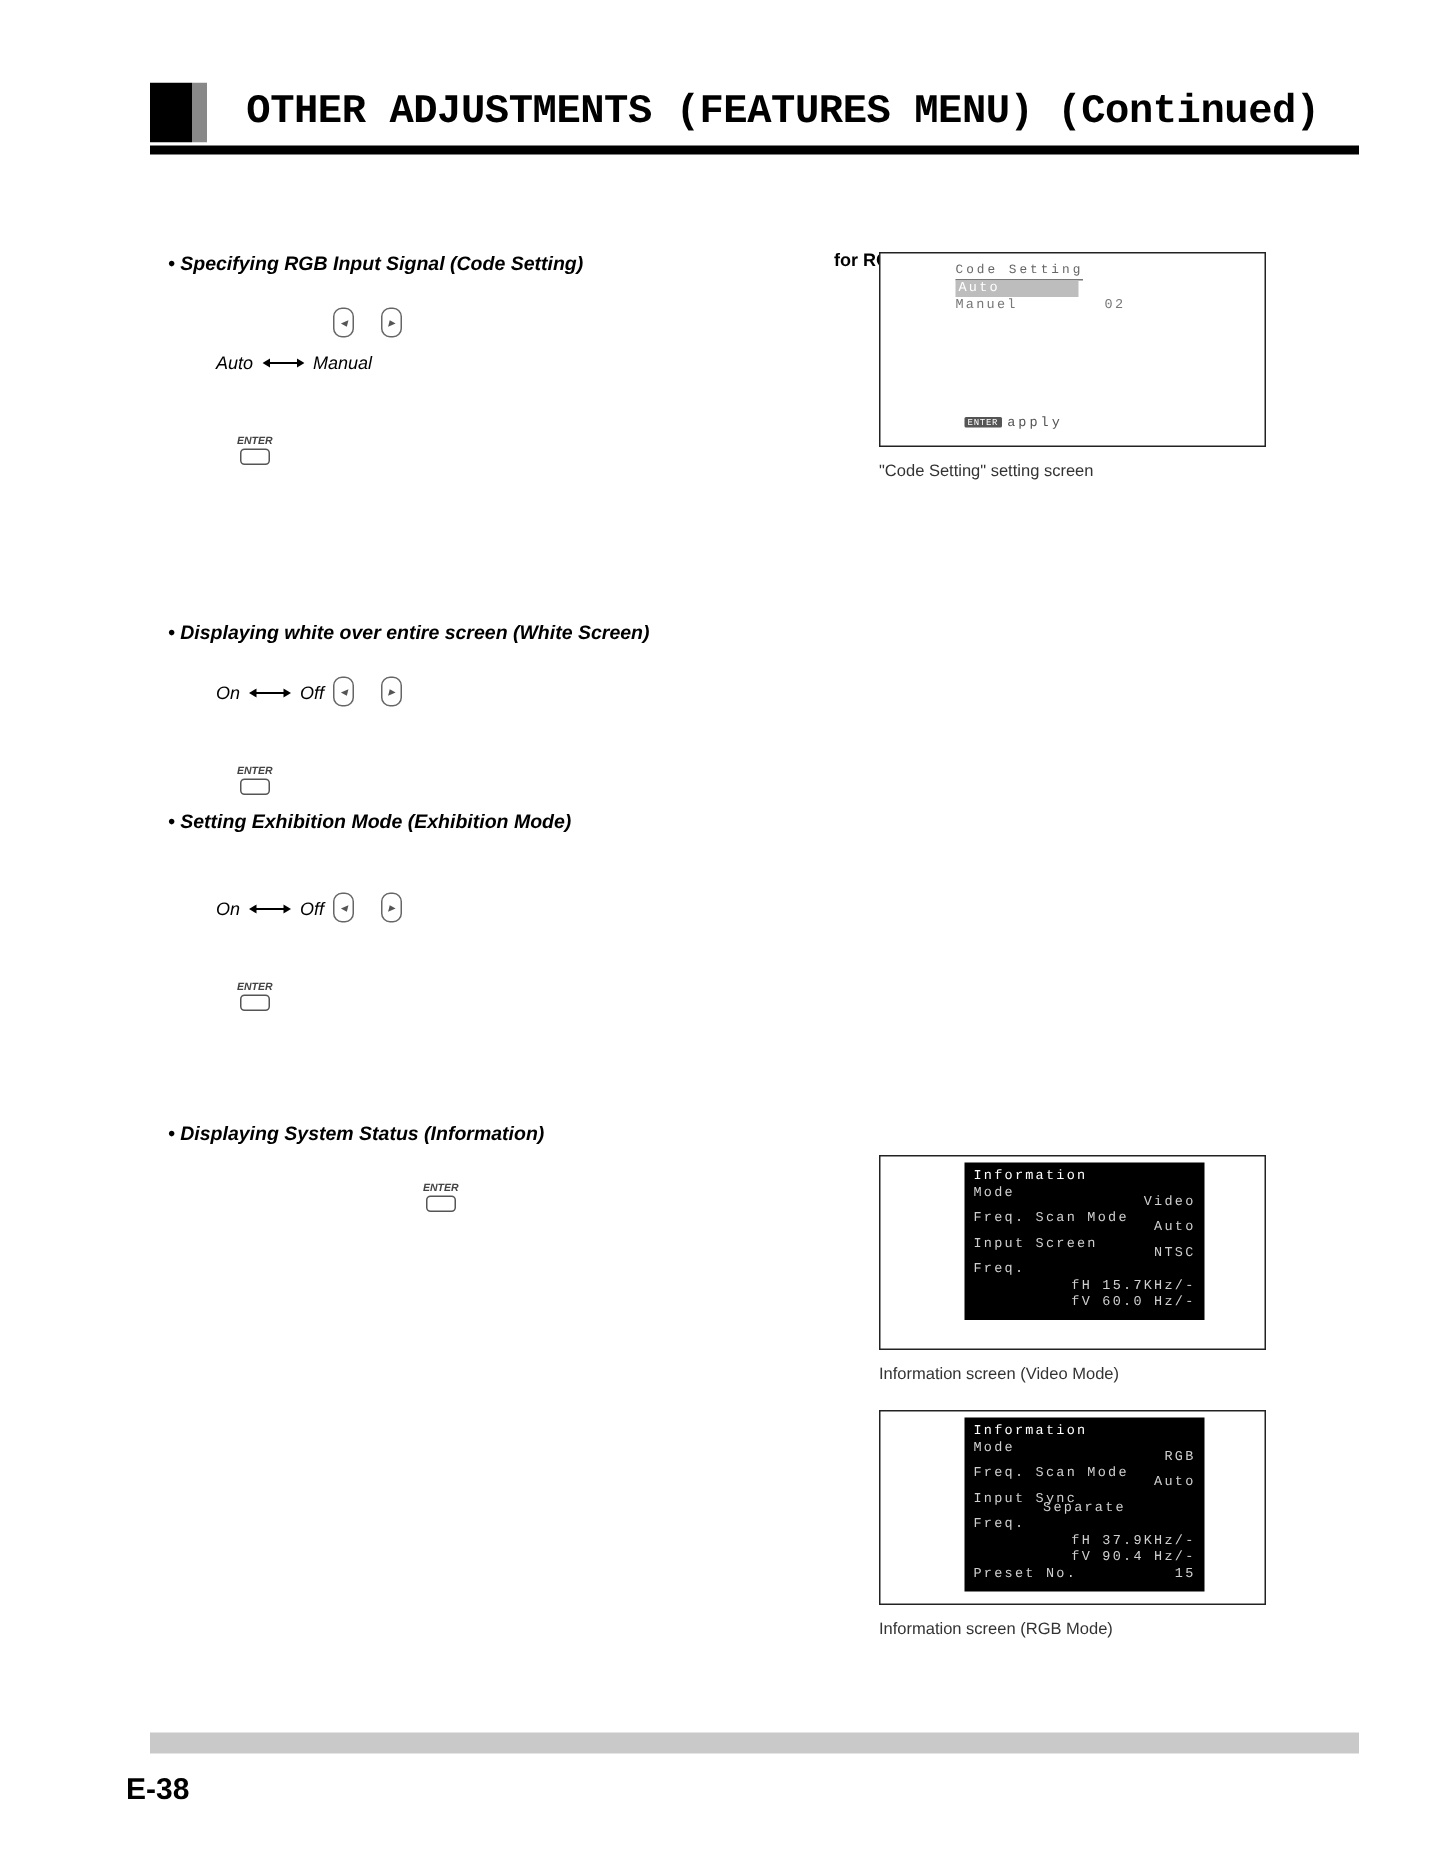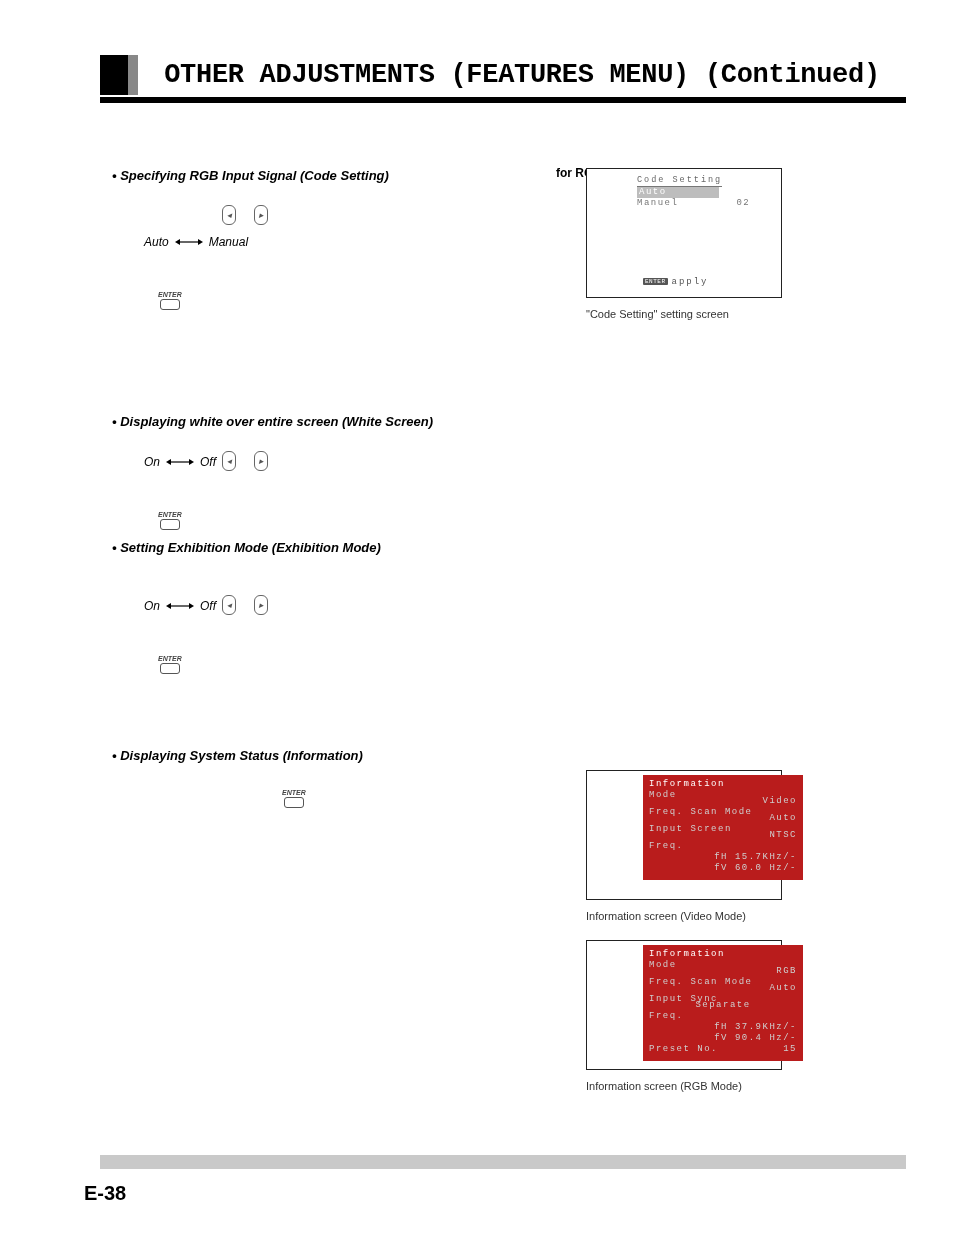--- a/index.html
+++ b/index.html
@@ -27,25 +27,25 @@
   .enter-btn.solo { margin-top: 18px; margin-left: 170px; }
 
   .arrow-btn { width: 14px; height: 20px; border: 1px solid #666; border-radius: 6px; display: inline-flex; align-items: center; justify-content: center; font-size: 9px; color: #555; background: #fff; }
   .dbl-arrow { width: 28px; height: 10px; display: inline-flex; align-items: center; justify-content: center; }
   .dbl-arrow svg { width: 28px; height: 10px; }
   .remote-btn { display: inline-flex; flex-direction: column; align-items: center; font-size: 7px; font-weight: bold; color: #444; }
   .remote-btn .cap { width: 20px; height: 11px; border: 1px solid #555; border-radius: 3px; margin-top: 1px; background: #fff; }
 
   
   .right-col { padding-left: 0; }
-  .screen { border: 1px solid #222; width: 196px; position: relative; background: #fff; padding-left: 28px; }
+  .screen { border: 1px solid #222; width: 258px; position: relative; background: #fff; padding-left: 28px; }
   .screen .osd { position: absolute; font-family: "Courier New", monospace; color: #cfcfcf; font-size: 9px; letter-spacing: 1.5px; line-height: 11px; }
   .screen .osd .nowrap { white-space: nowrap; }
   .screen .hl { background: #bdbdbd; color: #fff; display: inline-block; }
-  .screen .panel { background: #b91c1c; }
+  .screen .panel { background: #000000; }
   .caption { font-size: 11px; color: #333; margin-top: 10px; }
 
   .screen.code { height: 130px; }
   .screen.code .osd { left: 50px; top: 6px; width: 150px; }
   .screen.code .cs-title { font-size: 8.5px; letter-spacing: 2px; color:#666; display:inline-block; border-bottom:1px solid #777; }
   .screen.code .apply { position: absolute; bottom: 10px; left: 56px; font-family: "Courier New", monospace; font-size: 9px; letter-spacing: 2px; color:#555; }
   .screen.code .apply .enter-chip { display:inline-block; background:#555; color:#fff; font-size:6px; letter-spacing:0.5px; padding:0 2px; border-radius:1px; vertical-align:1px; margin-right:4px; }
 
   .screen.info { height: 130px; }
   .screen.info .panel { position:absolute; left:56px; top:4px; width:160px; padding:4px 6px 6px 6px; }

